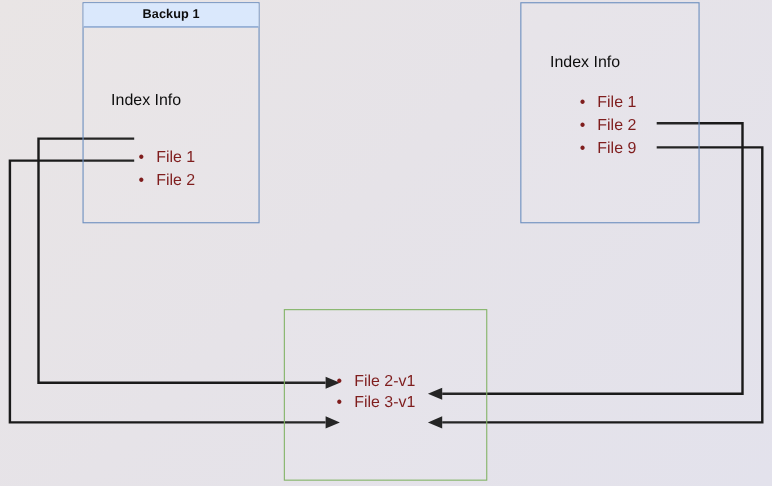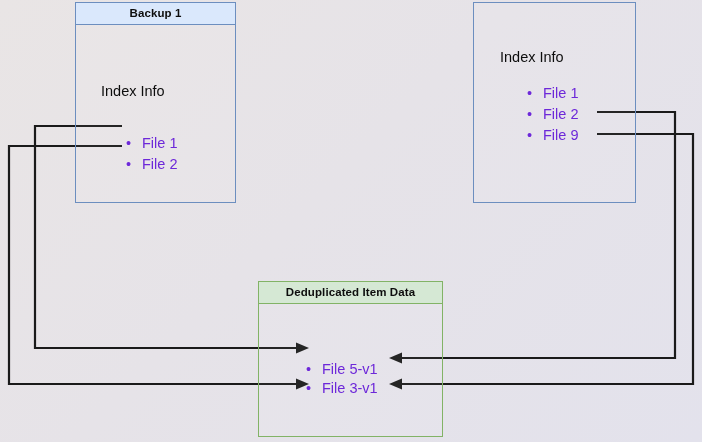--- a/index.html
+++ b/index.html
@@ -77,21 +77,21 @@
   }
   ul.bullets {
     position: absolute;
     margin: 0;
     padding: 0;
     list-style: none;
   }
   ul.bullets li {
     position: relative;
     font-size: 14.5px;
-    color: #6d28d9;
+    color: #7f1d1d;
     white-space: nowrap;
     padding-left: 16px;
   }
   ul.bullets li::before {
     content: "\2022";
     position: absolute;
     left: 0;
     top: 0;
     font-size: 14.5px;
     line-height: inherit;
@@ -153,22 +153,21 @@
       <div class="caption">Index Info</div>
       <ul class="bullets">
         <li>File 1</li>
         <li>File 2</li>
         <li>File 9</li>
       </ul>
     </div>
   </div>
 
   <div class="box green" id="dedup">
-    <div class="box-header">Deduplicated Item Data</div>
     <div class="box-body">
       <ul class="bullets">
-        <li>File 5-v1</li>
+        <li>File 2-v1</li>
         <li>File 3-v1</li>
       </ul>
     </div>
   </div>
 
 </div>
 
 </body></html>

